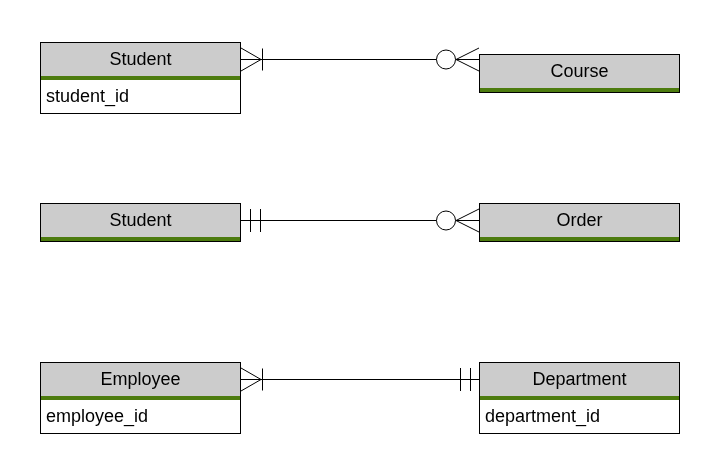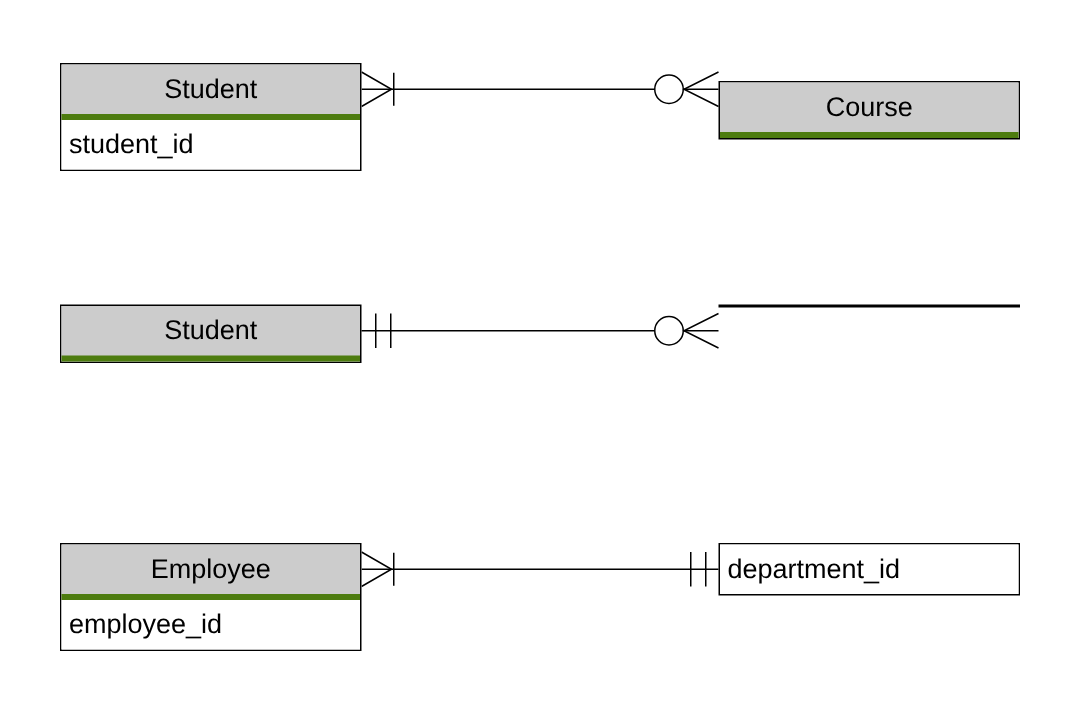--- a/index.html
+++ b/index.html
@@ -101,24 +101,26 @@
 
   <div class="entity pos-course">
     <div class="entity-header">Course</div>
   </div>
 
   <div class="entity pos-customer">
     <div class="entity-header">Student</div>
   </div>
 
   <div class="entity pos-order">
+    <div class="entity-header">Order</div>
   </div>
 
   <div class="entity pos-employee">
     <div class="entity-header">Employee</div>
     <div class="entity-attr">employee_id</div>
   </div>
 
   <div class="entity pos-department">
+    <div class="entity-header">Department</div>
     <div class="entity-attr">department_id</div>
   </div>
 
 </div>
 
 </body></html>

